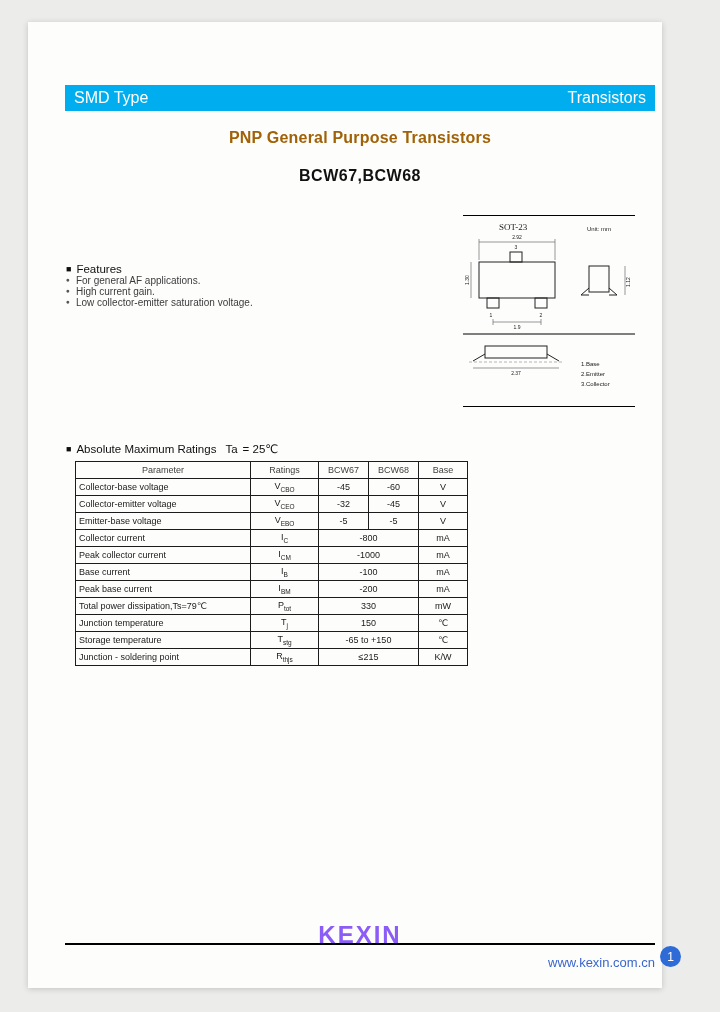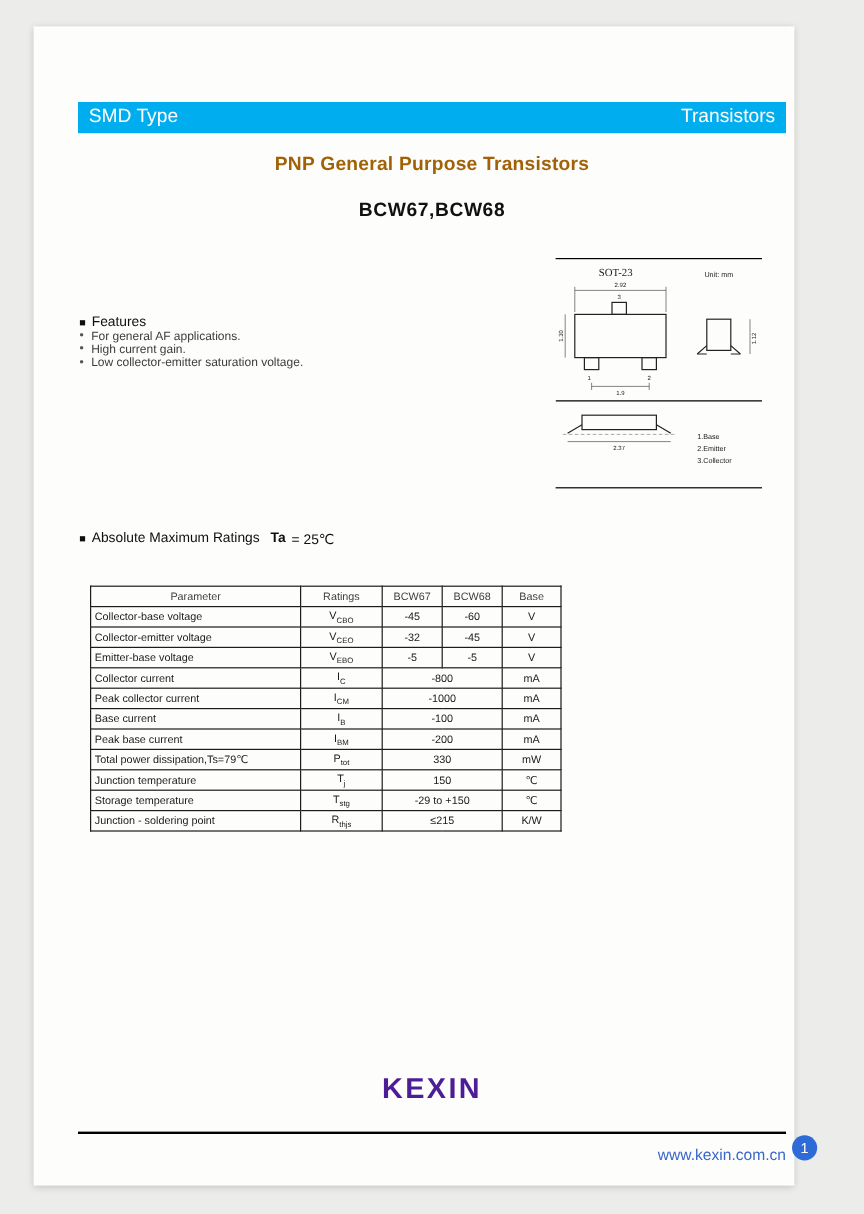--- a/index.html
+++ b/index.html
@@ -35,37 +35,37 @@
   .figure svg text{fill:#222;}
   .features{position:absolute;left:38px;top:241px;}
   .section-heading{font-size:11.5px;color:#0f0f0f;display:flex;align-items:center;gap:5px;}
   .square-glyph{font-size:9px;line-height:1;}
   .feature-item{
     margin-top:0;font-size:10px;color:#3c3c3c;
     display:flex;align-items:center;gap:6px;
   }
   .bullet-glyph{font-size:6.5px;color:#555;line-height:1;}
   .ratings-heading{position:absolute;left:38px;top:420px;}
-  .ratings-heading .cond-name{font-weight:bold;margin-left:4px;}
+  .ratings-heading .cond-name{font-weight:normal;margin-left:4px;}
   .ratings-table{
     position:absolute;left:47px;top:439px;width:392px;
     border-collapse:collapse;table-layout:fixed;
-    font-size:9px;color:#1a1a1a;margin-top:27px;
+    font-size:9px;color:#1a1a1a;
   }
   .ratings-table th,.ratings-table td{
     border:1px solid #1c1c1c;height:16px;padding:0 3px;
     text-align:center;font-weight:normal;white-space:nowrap;overflow:hidden;
   }
   .ratings-table th{color:#3f3f3f;}
   .ratings-table td.param{text-align:left;}
   .ratings-table sub{font-size:6.5px;}
   .footer-line{position:absolute;left:37px;top:921px;width:590px;height:2px;background:#000;}
   .logo{
-    position:absolute;left:37px;top:872px;width:590px;text-align:center;
-    font-size:24px;font-weight:bold;color:#4c1d95;letter-spacing:2px;
+    position:absolute;left:37px;top:899px;width:590px;text-align:center;
+    font-size:24px;font-weight:bold;color:#8b5cf6;letter-spacing:2px;
   }
   .website{position:absolute;top:933px;right:7px;font-size:13px;color:#3A66CC;text-decoration:none;}
   .page-badge{
     position:absolute;left:632px;top:924px;width:21px;height:21px;border-radius:50%;
     background:#2E6BD6;color:#fff;font-size:12px;
     display:flex;align-items:center;justify-content:center;
   }
 </style>
 </head>
 <body>
@@ -232,21 +232,21 @@
     </tr>
     <tr>
       <td class="param">Junction temperature</td>
       <td><span>T</span><sub>j</sub></td>
       <td colspan="2">150</td>
       <td>℃</td>
     </tr>
     <tr>
       <td class="param">Storage temperature</td>
       <td><span>T</span><sub>stg</sub></td>
-      <td colspan="2">-29 to +150</td>
+      <td colspan="2">-65 to +150</td>
       <td>℃</td>
     </tr>
     <tr>
       <td class="param">Junction - soldering point</td>
       <td><span>R</span><sub>thjs</sub></td>
       <td colspan="2">≤215</td>
       <td>K/W</td>
     </tr>
   </tbody>
     </table>

